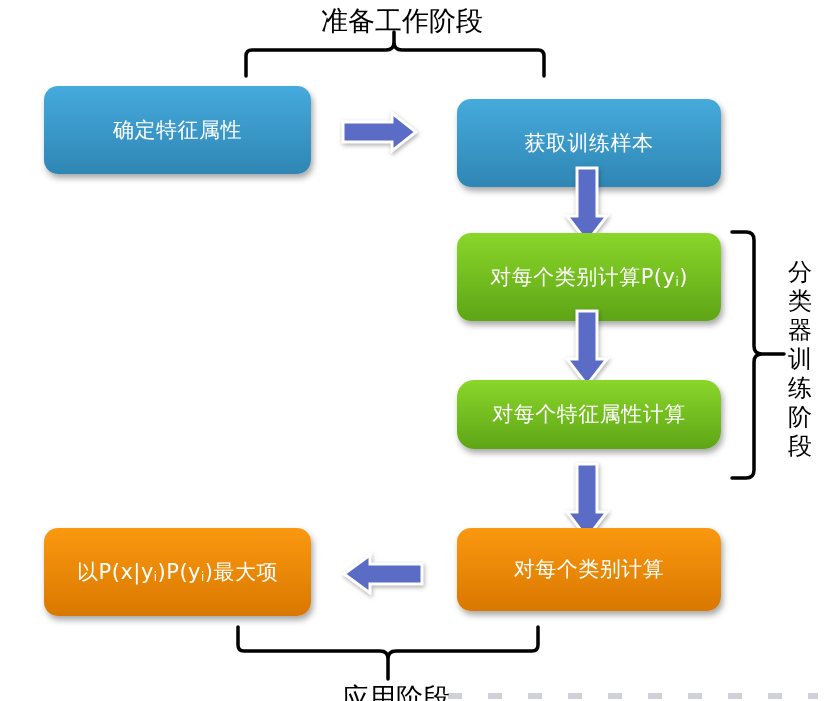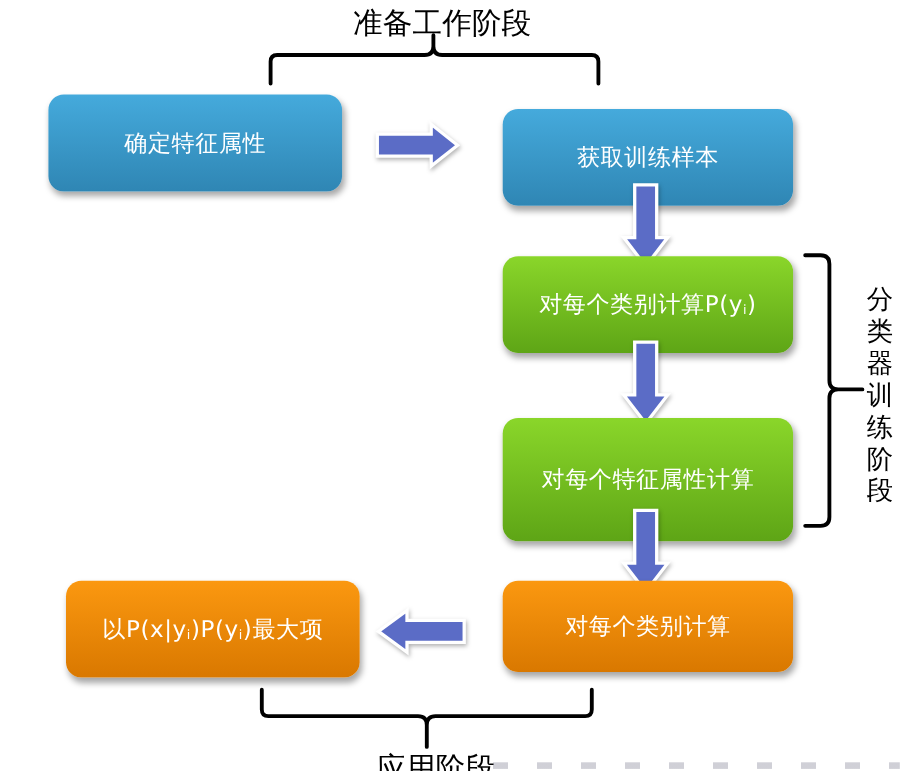--- a/index.html
+++ b/index.html
@@ -47,21 +47,21 @@
 </svg>
 
 <div class="box green" style="left:457px; top:233px; width:264px; height:88px;">
   <span class="line"><span>对每个类别计算P(y</span><sub>i</sub><span>)</span></span>
 </div>
 
 <svg class="shape" style="left:566px; top:309px;" width="44" height="80">
   <polygon points="11,2 31,2 31,50 41,50 21,76 1,50 11,50" fill="#5b6cc6" stroke="#ffffff" stroke-width="3" style="filter: drop-shadow(1px 2px 2px rgba(0,0,0,0.3));"></polygon>
 </svg>
 
-<div class="box green" style="left:457px; top:380px; width:264px; height:112px;">
+<div class="box green" style="left:457px; top:380px; width:264px; height:69px;border-radius:17px;">
   <div>
     <span class="line">对每个特征属性计算</span>
   </div>
 </div>
 
 <svg class="shape" style="left:728px; top:230px;" width="60" height="252">
   <path d="M4 2 H18 Q26 2 26 10 V116 Q26 124 34 124 H56 M34 124 Q26 124 26 132 V240 Q26 248 18 248 H4" fill="none" stroke="#000" stroke-width="3.5" stroke-linecap="round"></path>
 </svg>
 <div class="vlabel" style="left:787px; top:258px;">
   <div>分</div>
@@ -80,21 +80,21 @@
 <div class="box orange" style="left:457px; top:528px; width:264px; height:83px;">
   <div>
     <span class="line">对每个类别计算</span>
   </div>
 </div>
 
 <svg class="shape" style="left:340px; top:554px;" width="86" height="40">
   <polygon points="82,10 30,10 30,1 4,20 30,39 30,30 82,30" fill="#5b6cc6" stroke="#ffffff" stroke-width="3" style="filter: drop-shadow(1px 2px 2px rgba(0,0,0,0.3));"></polygon>
 </svg>
 
-<div class="box orange" style="left:44px; top:528px; width:267px; height:88px;margin-left:16px;">
+<div class="box orange" style="left:44px; top:528px; width:267px; height:88px;">
   <div>
     <span class="line"><span>以P(x|y</span><sub>i</sub><span>)P(y</span><sub>i</sub><span>)最大项</span></span>
   </div>
 </div>
 
 <svg class="shape" style="left:236px; top:625px;" width="306" height="56">
   <path d="M2 2 V20 Q2 26 8 26 H144 Q152 26 152 34 V54 M152 34 Q152 26 160 26 H296 Q302 26 302 20 V2" fill="none" stroke="#000" stroke-width="3.5" stroke-linecap="round"></path>
 </svg>
 <div class="label" style="left:342px; top:680px;">应用阶段</div>
 

